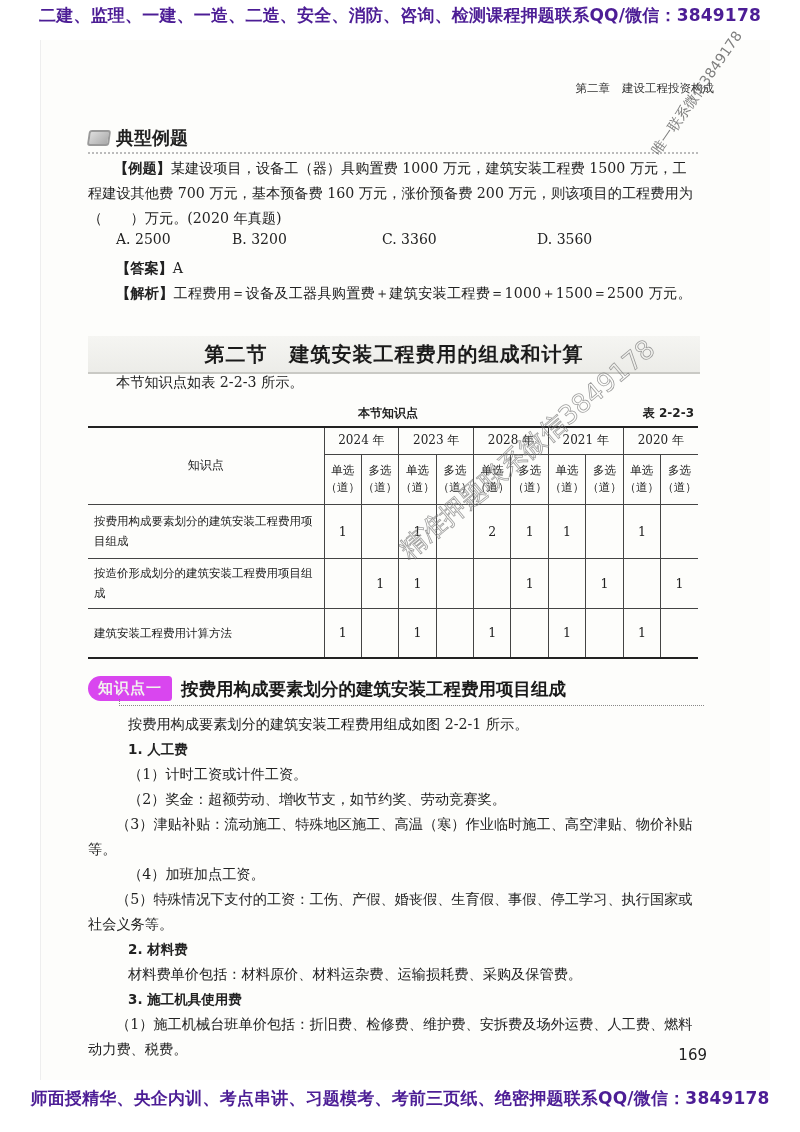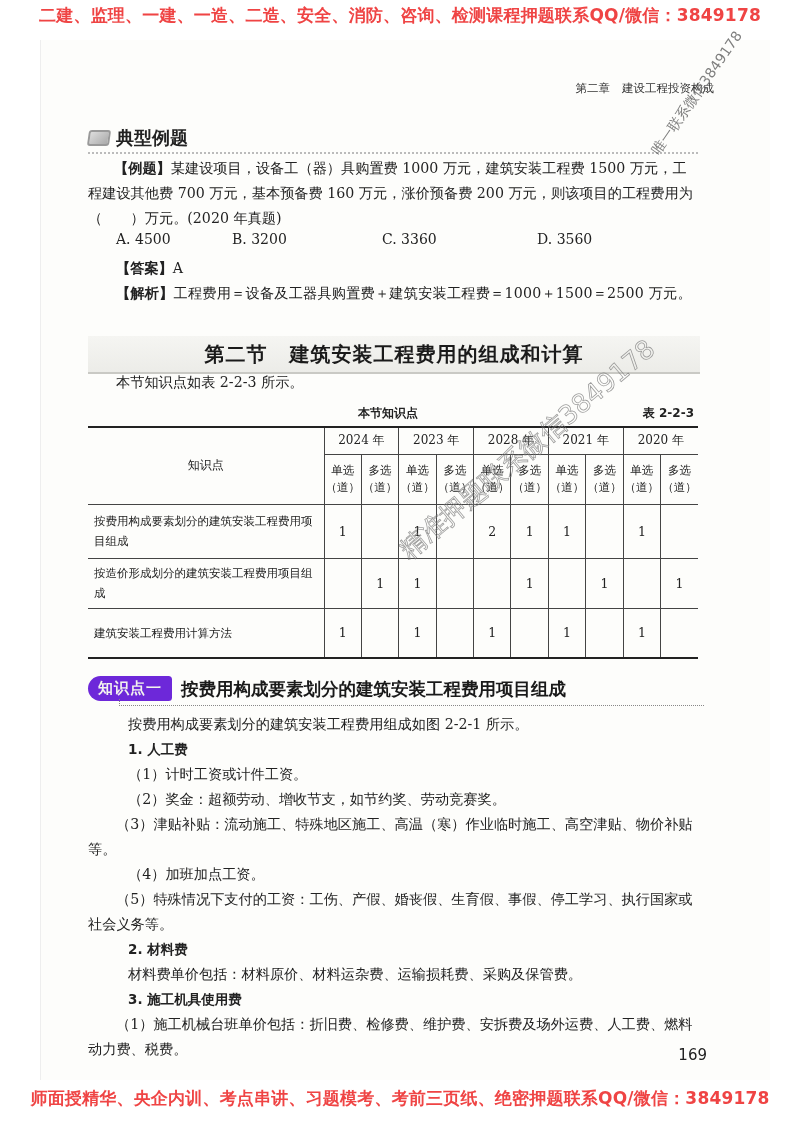--- a/index.html
+++ b/index.html
@@ -1,19 +1,19 @@
 <!DOCTYPE html>
 <html><head>
 <meta charset="utf-8">
 <style>
   * { box-sizing: border-box; margin: 0; padding: 0; }
   html, body { width: 800px; height: 1132px; background: #ffffff; overflow: hidden; }
   body { position: relative; font-family: "DejaVu Serif", "Liberation Serif", serif; color: #222; }
 
-  .promo { position: absolute; left: 0; width: 800px; text-align: center; color: #ef4444;
+  .promo { position: absolute; left: 0; width: 800px; text-align: center; color: #4c1d95;
            font-family: "DejaVu Sans", "Liberation Sans", sans-serif; font-size: 17px; font-weight: bold; letter-spacing: 0.2px; }
   .promo.top { top: 4px; }
   .promo.bottom { top: 1087px; }
 
   .page { position: absolute; left: 40px; top: 40px; width: 730px; height: 1040px; background: #fdfdfb; border-left: 1px solid #eee; }
 
   .running-head { position: absolute; right: 86px; top: 81px; font-size: 11.5px; font-family: "DejaVu Sans", sans-serif; color: #333; }
   .running-head span + span { margin-left: 12px; }
 
   .wm { position: absolute; color: #555; font-family: "DejaVu Sans", sans-serif; white-space: nowrap; opacity: 0.75; }
@@ -51,21 +51,21 @@
   table.kp tr > *:first-child { border-left: none; }
   table.kp tr > *:last-child { border-right: none; }
   table.kp .yr { height: 27px; font-size: 12px; }
   table.kp .sub { height: 50px; line-height: 17px; font-size: 11.5px; }
   table.kp td.name { text-align: left; padding-left: 6px; line-height: 20px; font-size: 11.5px; }
   table.kp tbody tr { height: 50px; }
   table.kp tbody tr.r1 { height: 54px; }
   table.kp td.v { font-size: 12.5px; }
 
   .kp-head { position: absolute; left: 88px; top: 676px; display: flex; align-items: center; }
-  .kp-badge { background: #6d28d9; color: #f2f2ee; font-family: "DejaVu Sans", sans-serif; font-size: 15px; font-weight: bold;
+  .kp-badge { background: #d946ef; color: #f2f2ee; font-family: "DejaVu Sans", sans-serif; font-size: 15px; font-weight: bold;
               padding: 3px 10px; border-radius: 14px 4px 4px 14px; letter-spacing: 1px; }
   .kp-title { margin-left: 9px; font-family: "DejaVu Sans", sans-serif; font-weight: bold; font-size: 17.5px; color: #1a1a1a; }
   .kp-rule { position: absolute; left: 119px; top: 705px; width: 585px; border-top: 1px dotted #888; }
   .kp-tick { position: absolute; left: 119px; top: 699px; height: 7px; border-left: 1px dotted #888; }
 
   .body-line { position: absolute; font-size: 14.2px; line-height: 25px; color: #222; width: 612px; }
   .ind { left: 128px; }
   .wrap { left: 88px; text-indent: 28px; }
   .h { font-weight: bold; font-family: "DejaVu Sans", sans-serif; font-size: 13.5px; }
 
@@ -84,21 +84,21 @@
 
 <div class="example-head">
   <span class="example-icon"></span>
   <span class="example-title">典型例题</span>
 </div>
 <div class="example-rule"></div>
 
 <div class="para ex-q"><span class="b">【例题】</span><span>某建设项目，设备工（器）具购置费 1000 万元，建筑安装工程费 1500 万元，工程建设其他费 700 万元，基本预备费 160 万元，涨价预备费 200 万元，则该项目的工程费用为（　　）万元。(2020 年真题)</span></div>
 
 <div class="options">
-  <span>A. 4500</span>
+  <span>A. 2500</span>
   <span style="width:150px">B. 3200</span>
   <span style="width:155px">C. 3360</span>
   <span>D. 3560</span>
 </div>
 
 <div class="para answer"><span class="b">【答案】</span><span>A</span></div>
 
 <div class="para analysis"><span class="b">【解析】</span><span>工程费用＝设备及工器具购置费＋建筑安装工程费＝1000＋1500＝2500 万元。</span></div>
 
 <div class="section-banner">

